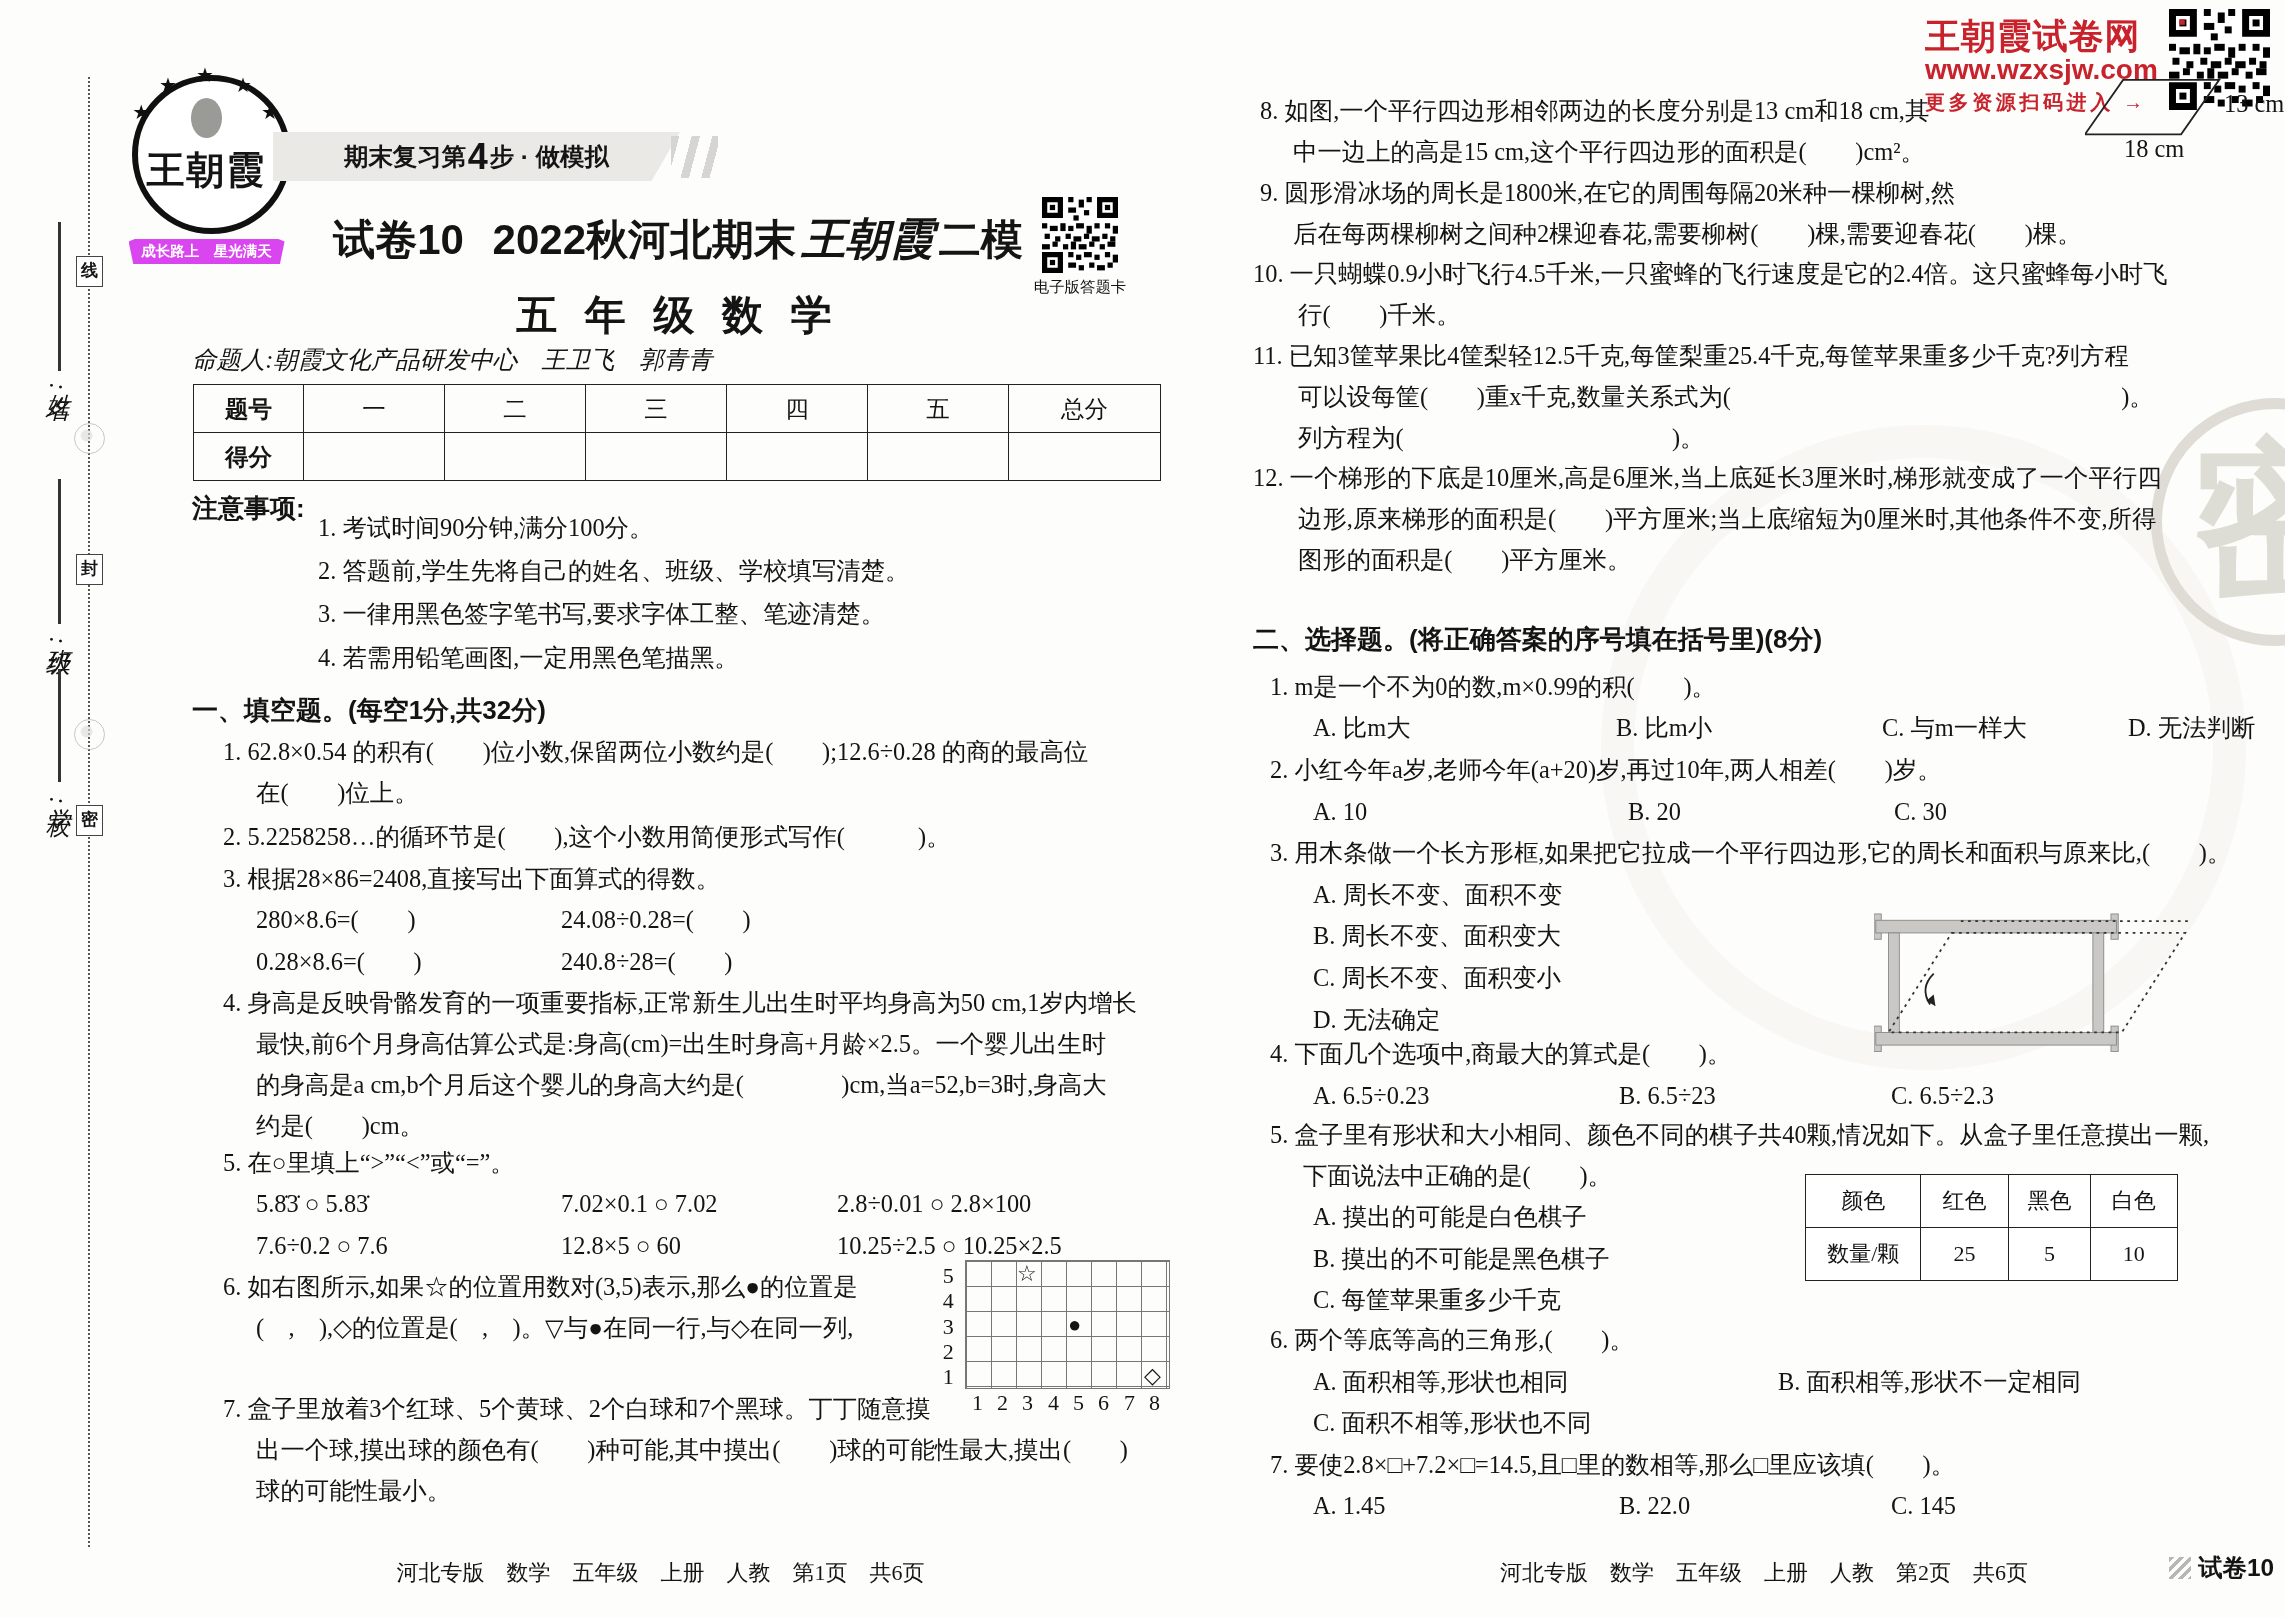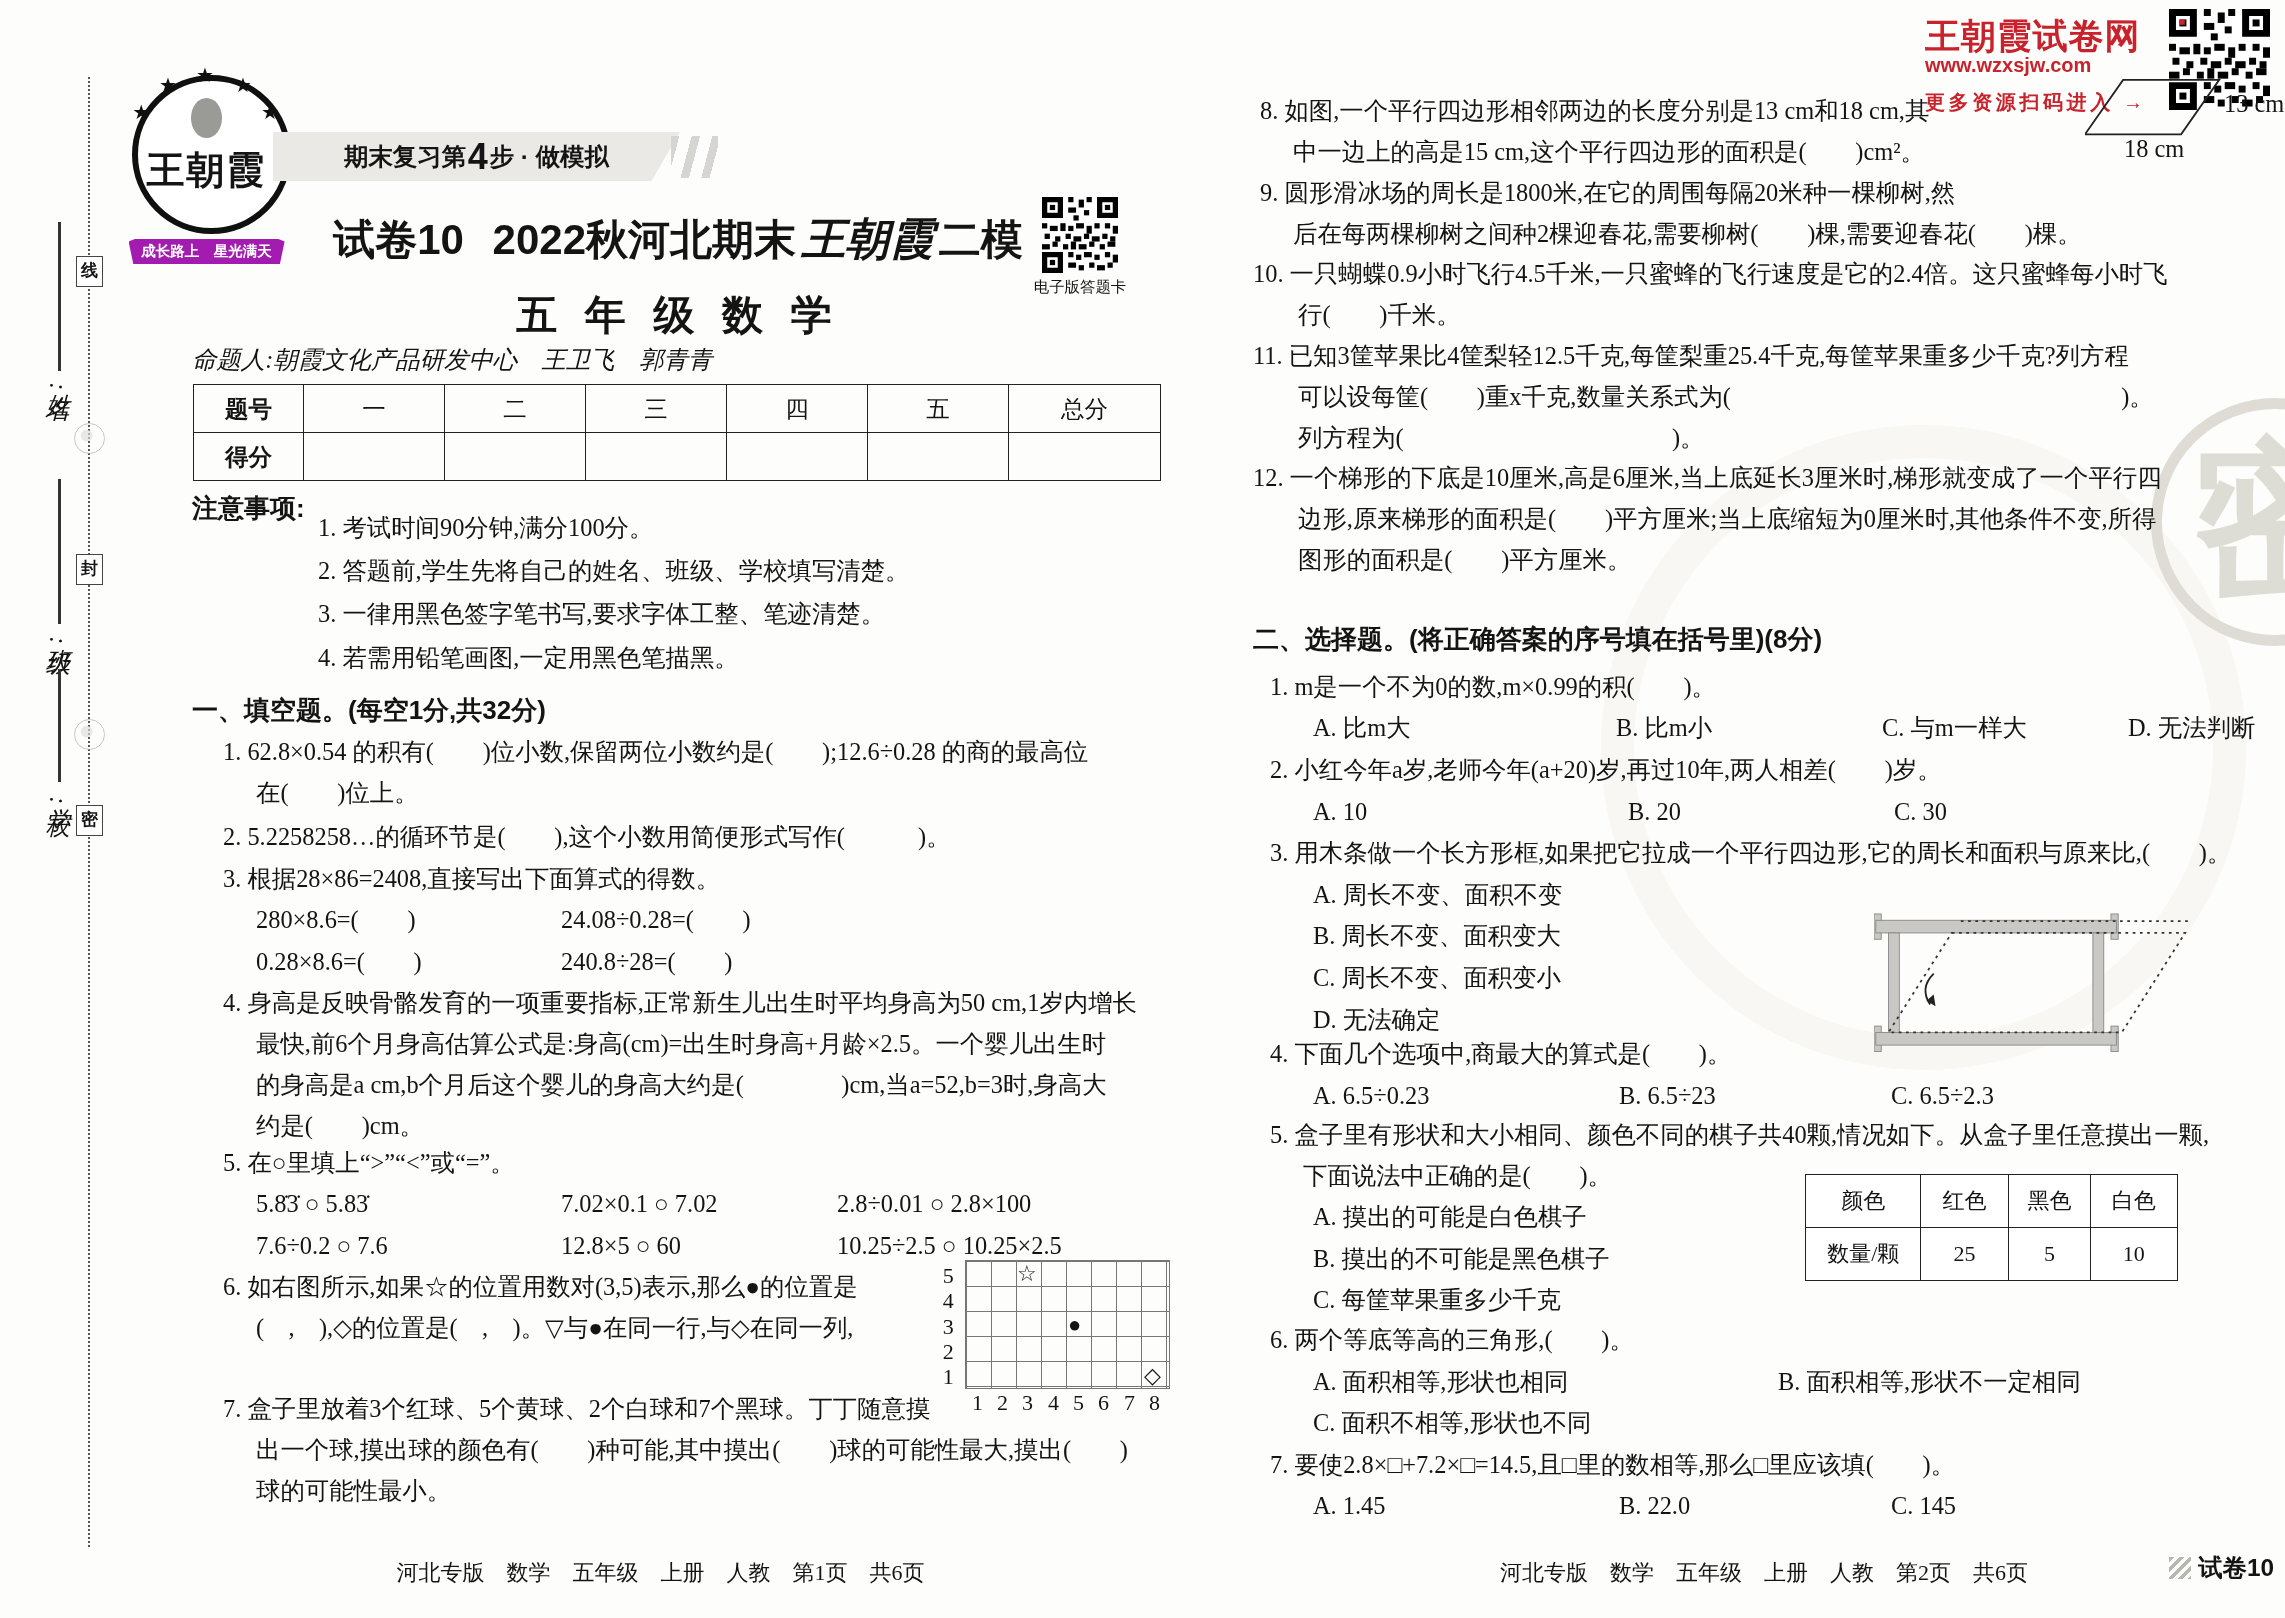--- a/index.html
+++ b/index.html
@@ -17,21 +17,21 @@
   .side-label{writing-mode:vertical-rl;font-size:24.4px;letter-spacing:3.6px;font-style:italic;}
   .sealbox{width:25px;height:29px;border:1.8px solid #444;background:#fff;text-align:center;
            font-size:17px;line-height:27px;font-weight:700;}
   .stamp{width:29px;height:29px;border:1.8px solid #aaa;border-radius:50%;opacity:.65;
          background:radial-gradient(circle at 40% 40%,#ddd 0 5.4px,transparent 6.3px);}
   
   .badge-circle{width:147px;height:147px;border:6.3px solid #101010;border-radius:50%;background:#fff;}
   .badge-star{font-size:20px;color:#101010;line-height:1;}
   .badge-photo{width:31px;height:40px;background:#9a9a96;border-radius:50%;}
   .badge-name{font-size:38px;font-weight:900;letter-spacing:1.8px;white-space:nowrap;}
-  .badge-ribbon{background:#a21caf;color:#fff;font-size:14.5px;font-weight:700;text-align:center;
+  .badge-ribbon{background:#d946ef;color:#fff;font-size:14.5px;font-weight:700;text-align:center;
                 line-height:25px;clip-path:polygon(0 10%,4% 0,96% 0,100% 10%,97% 100%,3% 100%);}
   
   .banner{background:#ebe9e5;clip-path:polygon(0 0,100% 0,93% 100%,0 100%);
           display:flex;align-items:center;justify-content:center;white-space:nowrap;}
   .banner .b1{font-size:24.4px;font-weight:700;}
   .banner .b2{font-size:36px;font-weight:900;padding:0 1.8px;}
   .banner-stripes{background:repeating-linear-gradient(105deg,#d7d5d1 0 8.1px,transparent 8.1px 20px);}
   
   .title-line{text-align:center;white-space:nowrap;font-weight:700;}
   .t-sans{font-family:"Liberation Sans","DejaVu Sans",sans-serif;font-size:42px;font-weight:700;}
@@ -49,21 +49,21 @@
   
   .gridfig-grid{background-image:linear-gradient(to right,#777 0.9px,transparent 0.9px),
                                  linear-gradient(to bottom,#777 0.9px,transparent 0.9px);
                 background-size:25px 25px;border-right:0.9px solid #777;border-bottom:0.9px solid #777;
                 border-top:0.9px solid #777;border-left:0.9px solid #777;}
   .gridfig-num{font-size:22px;line-height:1;}
   .gridfig-sym{font-size:22px;line-height:1;}
   
   .brand-site{font-family:"Liberation Sans","DejaVu Sans",sans-serif;font-weight:900;font-size:35px;
               letter-spacing:0.9px;white-space:nowrap;}
-  .brand-url{font-family:"Liberation Sans","DejaVu Sans",sans-serif;font-weight:700;font-size:20px;white-space:nowrap;}
+  .brand-url{font-family:"Liberation Sans","DejaVu Sans",sans-serif;font-weight:700;font-size:28px;white-space:nowrap;}
   .brand-more{font-family:"Liberation Sans","DejaVu Sans",sans-serif;font-weight:700;font-size:20px;
               letter-spacing:3.6px;white-space:nowrap;}
   
   .wm-circle{border-radius:50%;border:11px solid #dedcd4;color:#deddd5;display:flex;
              align-items:center;justify-content:center;font-weight:700;}
   .wm-ring{border-radius:50%;border:33px solid #f1f0ea;}
   .footer{font-size:22px;white-space:nowrap;}
   .tab-hatch{display:inline-block;width:22px;height:22px;vertical-align:-2.7px;margin-right:7.2px;
              background:repeating-linear-gradient(135deg,#b9b7b2 0 3.6px,transparent 3.6px 7.2px);}
   .tab-label{font-family:"Liberation Sans","DejaVu Sans",sans-serif;font-weight:700;font-size:24.4px;}

